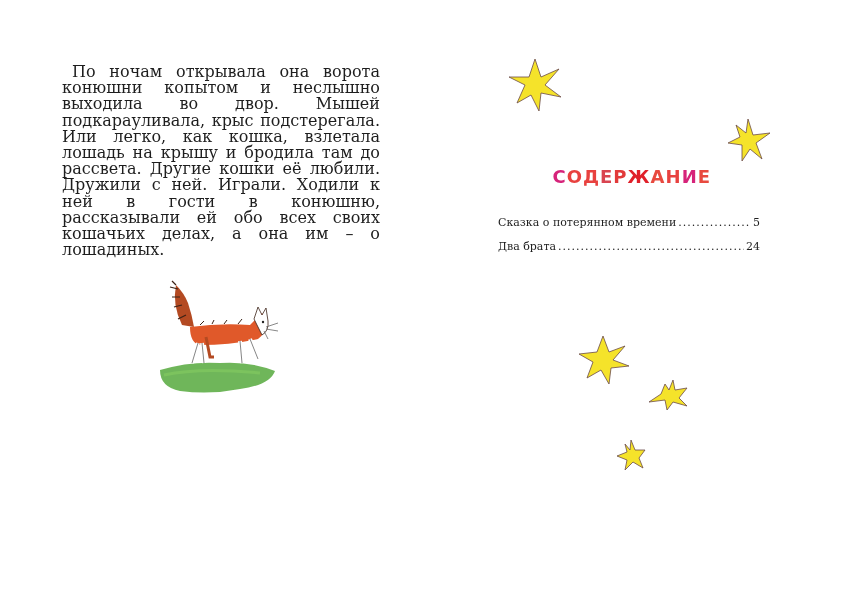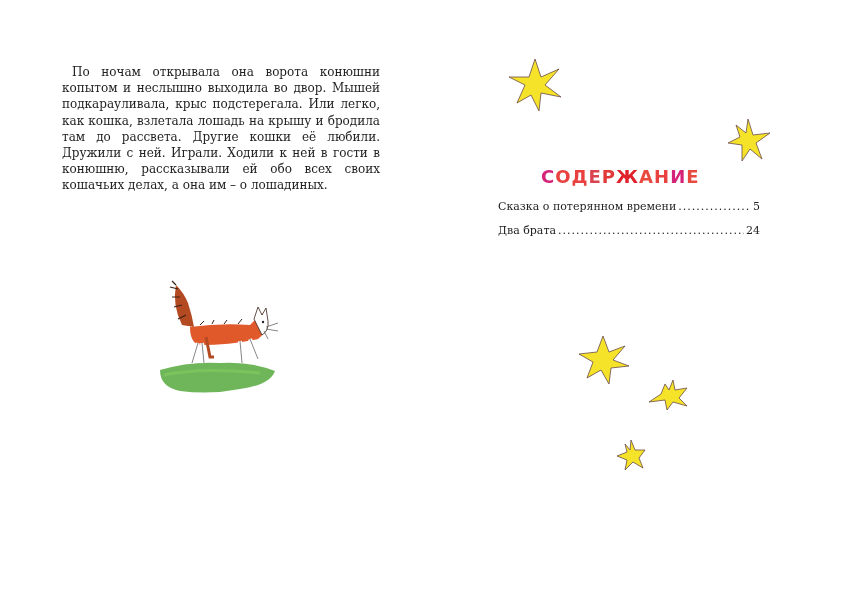--- a/index.html
+++ b/index.html
@@ -2,28 +2,28 @@
 <html><head>
   <meta charset="utf-8">
   <style>
     html, body { margin: 0; padding: 0; background: #ffffff; }
     body { width: 850px; height: 606px; position: relative; overflow: hidden;
            font-family: "DejaVu Serif", "Liberation Serif", serif; color: #1e1e1e; }
     .page { position: absolute; top: 0; height: 606px; width: 425px; }
     .page-left { left: 0; }
     .page-right { left: 425px; }
     .story { position: absolute; left: 62px; top: 64px; width: 318px;
-             font-size: 12px; line-height: 16.2px; text-align: justify; }
+             font-size: 16px; line-height: 16.2px; text-align: justify; }
     .story p { margin: 0; text-indent: 10px; text-align-last: left; }
     .illus { position: absolute; }
-    .toc-title { position: absolute; left: 541px; top: 166px; width: 170px; text-align: left;
+    .toc-title { position: absolute; left: 541px; top: 166px; width: 170px; text-align: right;
                  font-family: "DejaVu Sans", "Liberation Sans", sans-serif;
                  font-weight: bold; font-size: 18px; letter-spacing: 1px; }
     .toc-title span { display: inline-block; }
-    .toc { position: absolute; left: 498px; top: 200px; width: 262px;
+    .toc { position: absolute; left: 498px; top: 216px; width: 262px;
            font-size: 11px; }
     .toc-row { display: flex; align-items: baseline; height: 24px; }
     .toc-row .t { white-space: nowrap; }
     .toc-row .dots { flex: 1; overflow: hidden; white-space: nowrap; margin: 0 2px;
                      letter-spacing: 1px; }
     .toc-row .dots::after { content: "..............................................................................................."; }
     .toc-row .p { white-space: nowrap; }
   </style>
 </head>
 <body>

